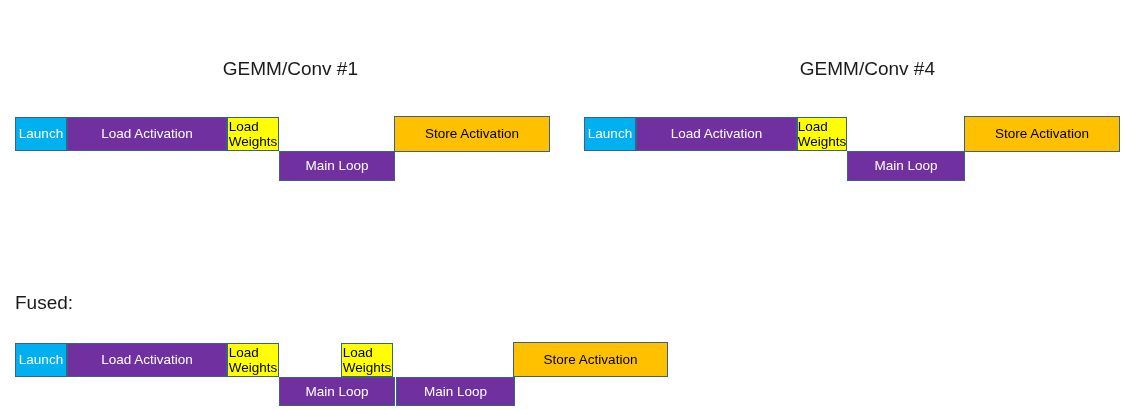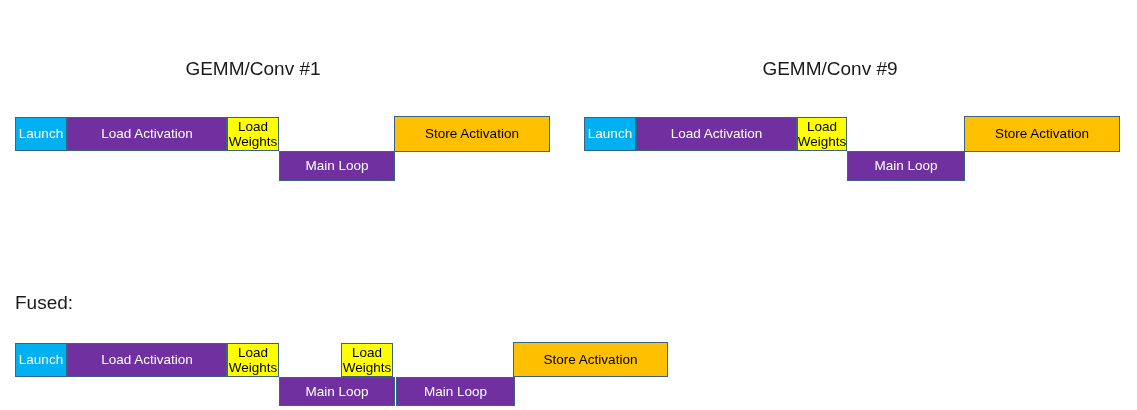--- a/index.html
+++ b/index.html
@@ -23,47 +23,46 @@
     white-space: nowrap;
   }
   .section-label.nonfused { top: 8px; }
   .section-label.fused    { top: 292px; }
   .title {
     position: absolute;
     top: 58px;
     width: 210px;
     font-size: 19px;
     color: #1a1a1a;
-    text-align: center;
+    text-align: right;
     white-space: nowrap;
   }
   .title.t1 { left: 148px; }
   .title.t2 { left: 725px; }
   .block {
     position: absolute;
     box-sizing: border-box;
     border: 1.5px solid #3A6186;
     display: flex;
     align-items: center;
     justify-content: center;
-    text-align: center;
     font-size: 13.5px;
     line-height: 1.12;
     white-space: pre-line;
     overflow: hidden;
   }
 </style>
 </head>
 <body>
 
 <div class="canvas">
 
   <div class="title t1">GEMM/Conv #1</div>
 
-  <div class="title t2">GEMM/Conv #9</div>
+  <div class="title t2">GEMM/Conv #4</div>
 
   <div class="section-label fused">Fused:</div>
 
   <div id="blocks">
       <div class="block" style="left: 15px; top: 117px; width: 52px; height: 34px; background: rgb(0, 176, 240); border-color: rgb(58, 97, 134); color: rgb(255, 255, 255);">Launch</div>
       <div class="block" style="left: 67px; top: 117px; width: 160px; height: 34px; background: rgb(112, 48, 160); border-color: rgb(58, 97, 134); color: rgb(255, 255, 255);">Load Activation</div>
       <div class="block" style="left: 227px; top: 117px; width: 52px; height: 34px; background: rgb(255, 255, 0); border-color: rgb(58, 97, 134); color: rgb(0, 0, 0);">Load
 Weights</div>
       <div class="block" style="left: 279px; top: 151px; width: 116px; height: 30px; background: rgb(112, 48, 160); border-color: rgb(58, 97, 134); color: rgb(255, 255, 255);">Main Loop</div>
       <div class="block" style="left: 394px; top: 116px; width: 156px; height: 36px; background: rgb(255, 192, 0); border-color: rgb(58, 97, 134); color: rgb(0, 0, 0);">Store Activation</div>

